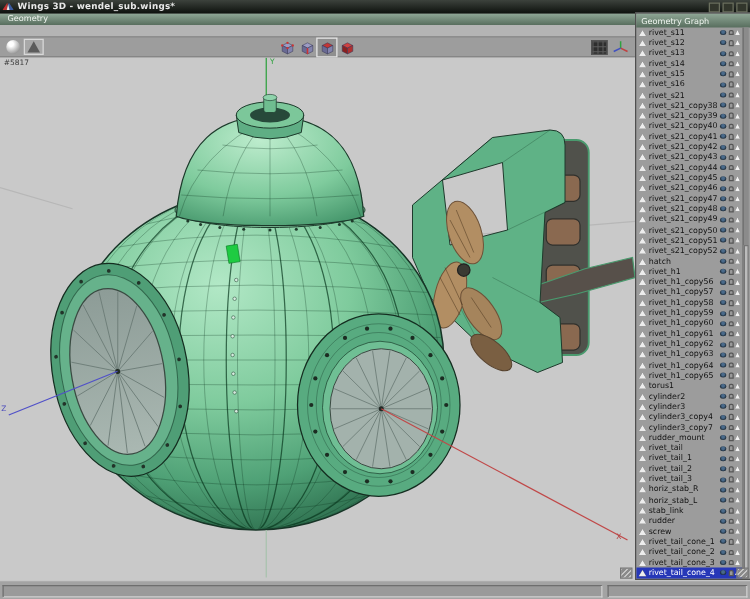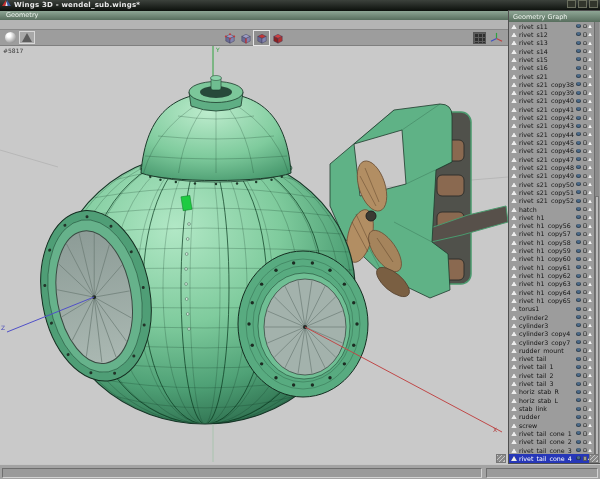--- a/index.html
+++ b/index.html
@@ -1,20 +1,20 @@
 <!DOCTYPE html>
 <html><head>
 <meta charset="utf-8">
 <style>
   html,body{margin:0;padding:0;}
   body{width:600px;height:479px;position:relative;background:#9e9e9e;overflow:hidden;
        font-family:"DejaVu Sans",sans-serif;-webkit-font-smoothing:none;}
   
   .titlebar{position:absolute;left:0;top:0;width:600px;height:11px;
-    background:linear-gradient(#3c423c,#0c100c);display:flex;}
+    background:linear-gradient(#3c423c,#0c100c);display:flex;align-items:center;}
   .tb-logo{width:9px;height:7px;margin:0 3px 0 2px;flex:none;}
   .tb-title{font-size:7px;font-weight:bold;color:#e8e8e8;letter-spacing:.2px;line-height:11px;white-space:nowrap;}
   .wc-group{margin-left:auto;display:flex;gap:2px;margin-right:2px;}
   .wc-btn{width:9px;height:8px;background:#32362c;border:1px solid #6a6f5e;box-sizing:border-box;position:relative;}
   .wc-btn .g{position:absolute;background:#c9cdbd;}
   
   .geo-header{position:absolute;left:0;top:11px;width:508px;height:9px;
     background:linear-gradient(#8ea695,#586e5e);color:#eef4ee;font-size:6.5px;line-height:9px;
     padding-left:6px;box-sizing:border-box;}
   

